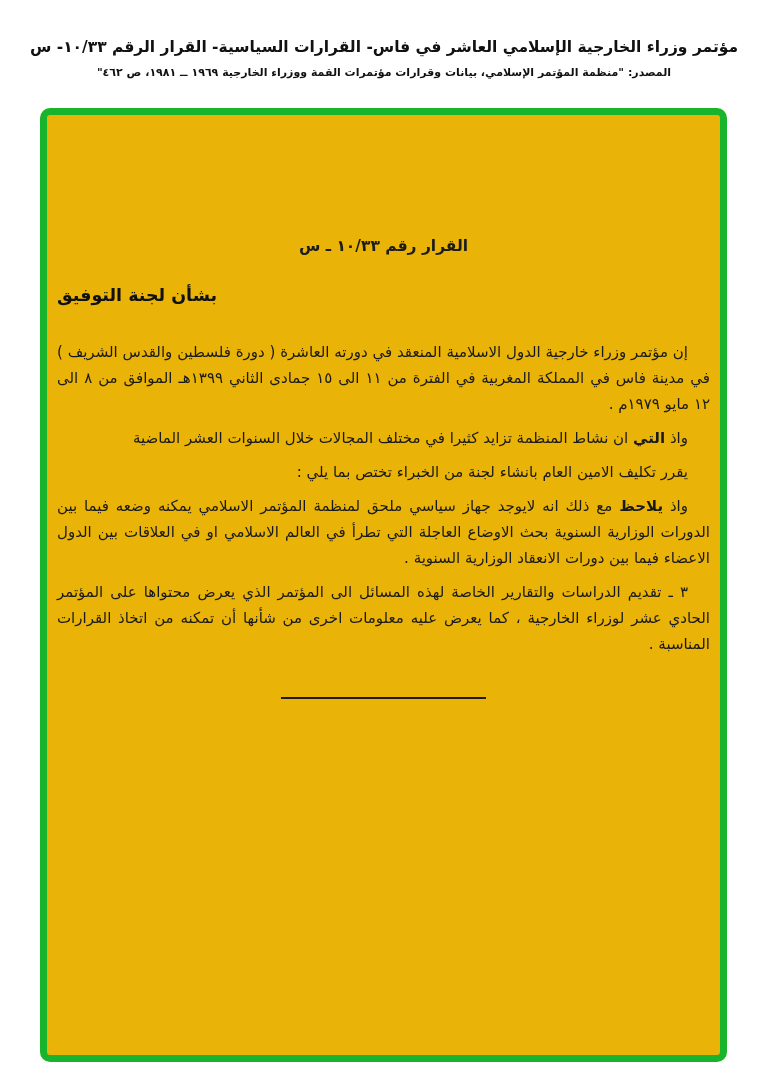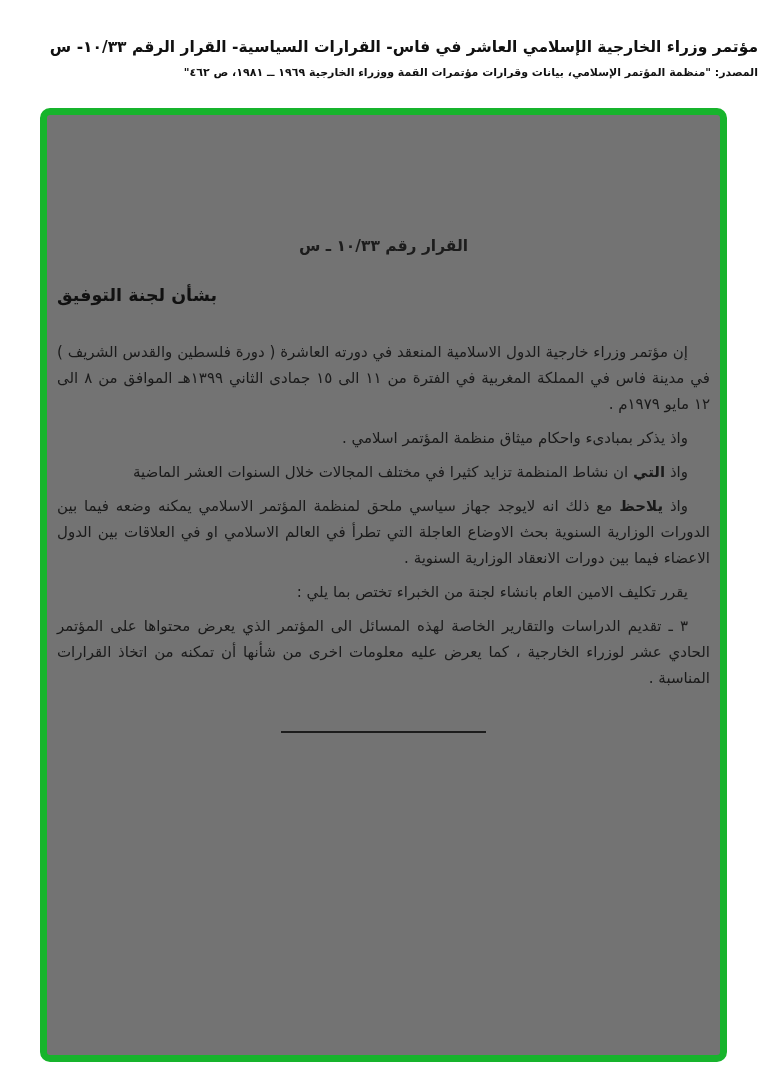--- a/index.html
+++ b/index.html
@@ -6,38 +6,38 @@
   .page{
     position:relative;
     width:768px;height:1085px;
     background:#ffffff;
     font-family:"DejaVu Sans", sans-serif;
     direction:rtl;
     color:#1a1a1a;
     overflow:hidden;
   }
   .doc-header{
-    position:absolute;top:38px;left:0;right:10px;
-    text-align:right;
+    position:absolute;top:38px;left:0;right:0;
+    text-align:center;
   }
   .doc-header .h1{
     font-size:15.5px;font-weight:bold;color:#111;
     letter-spacing:0.2px;
   }
   .doc-header .h2{
     font-size:11px;font-weight:bold;color:#111;
     margin-top:10px;
   }
   .green-frame{
     position:absolute;
     left:40px;top:108px;
     width:673px;height:940px;
     border:7px solid #17b42c;
     border-radius:10px;
-    background:#737373;
+    background:#eab308;
   }
   .doc-body{
     position:absolute;
     top:0;left:0;right:0;bottom:0;
     padding:122px 10px 0 10px;
   }
   .decree-number{
     text-align:center;
     font-size:15.5px;
     font-weight:bold;
@@ -78,24 +78,23 @@
 
   <div class="green-frame" style="border-color: rgb(23, 180, 44);">
     <div class="doc-body">
 
       <div class="decree-number">القرار رقم ١٠/٣٣ ـ س</div>
 
       <div class="decree-subject">بشأن لجنة التوفيق</div>
 
       <div id="paragraphs">
           <p class="doc-par"><span>إن مؤتمر وزراء خارجية الدول الاسلامية المنعقد في دورته العاشرة ( دورة فلسطين والقدس الشريف ) في مدينة فاس في المملكة المغربية في الفترة من ١١ الى ١٥ جمادى الثاني ١٣٩٩هـ الموافق من ٨ الى ١٢ مايو ١٩٧٩م .</span></p>
-          <p class="doc-par"><span>واذ يذكر بمبادىء واحكام ميثاق منظمة المؤتمر اسلامي .</span></p>
           <p class="doc-par"><span>واذ </span><b>التي</b><span> ان نشاط المنظمة تزايد كثيرا في مختلف المجالات خلال السنوات العشر الماضية</span></p>
+          <p class="doc-par"><span>يقرر تكليف الامين العام بانشاء لجنة من الخبراء تختص بما يلي :</span></p>
           <p class="doc-par"><span>واذ </span><b>يلاحظ</b><span> مع ذلك انه لايوجد جهاز سياسي ملحق لمنظمة المؤتمر الاسلامي يمكنه وضعه فيما بين الدورات الوزارية السنوية بحث الاوضاع العاجلة التي تطرأ في العالم الاسلامي او في العلاقات بين الدول الاعضاء فيما بين دورات الانعقاد الوزارية السنوية .</span></p>
-          <p class="doc-par"><span>يقرر تكليف الامين العام بانشاء لجنة من الخبراء تختص بما يلي :</span></p>
           <p class="doc-par"><span>٣ ـ تقديم الدراسات والتقارير الخاصة لهذه المسائل الى المؤتمر الذي يعرض محتواها على المؤتمر الحادي عشر لوزراء الخارجية ، كما يعرض عليه معلومات اخرى من شأنها أن تمكنه من اتخاذ القرارات المناسبة .</span></p>
         </div>
 
       <div class="end-rule"></div>
 
     </div>
   </div>
 
 </div>
 

